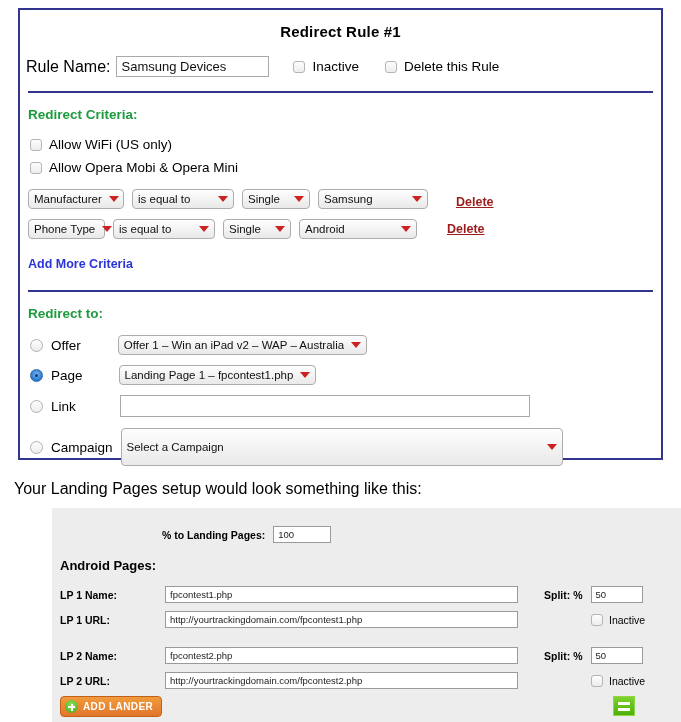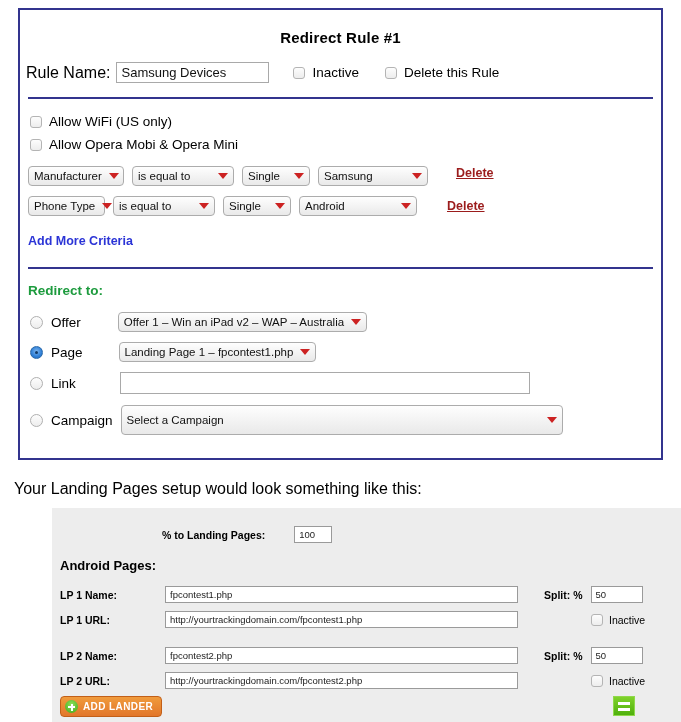--- a/index.html
+++ b/index.html
@@ -19,21 +19,21 @@
     width: 645px; height: 452px;
     border: 2px solid #33348e;
     background: #fff;
   }
 
   #rule-title {
     text-align: center;
     font-size: 15px;
     font-weight: bold;
     letter-spacing: .2px;
-    padding-top: 19px;
+    padding-top: 13px;
   }
 
   .row-rulename {
     display: flex;
     align-items: center;
     margin: 16px 0 0 6px;
   }
   .lbl { font-size: 16px; }
 
   input.text-input {
@@ -225,32 +225,33 @@
     </span>
 
     <span class="cb-group" style="margin-left:26px;">
       <input class="cbox" type="checkbox" style="">
       <span class="cb-label">Delete this Rule</span>
     </span>
   </div>
 
   <hr class="sep" style="margin:14px 8px 0 8px;">
 
+  <div style="margin:14px 0 0 8px;" class="sect-head">Redirect Criteria:</div>
 
   <div class="cb-group" style="margin:15px 0 0 10px;">
     <input class="cbox" type="checkbox" style="">
     <span class="cb-label">Allow WiFi (US only)</span>
   </div>
 
   <div class="cb-group" style="margin:8px 0 0 10px;">
     <input class="cbox" type="checkbox" style="">
     <span class="cb-label">Allow Opera Mobi &amp; Opera Mini</span>
   </div>
 
-  <div style="display:flex;align-items:flex-start;margin:14px 0 0 8px;">
+  <div style="display:flex;align-items:flex-end;margin:14px 0 0 8px;">
     <span class="ddl" style="width:96px;">
       <span>Manufacturer</span>
       <span class="arw"></span>
     </span>
     <span class="ddl" style="width:102px;margin-left:8px;">
       <span>is equal to</span>
       <span class="arw"></span>
     </span>
     <span class="ddl" style="width:68px;margin-left:8px;">
       <span>Single</span>
@@ -311,34 +312,34 @@
 
   <div class="redir-row" style="margin:10px 8px 0 10px;">
     <input class="rdo" type="radio" name="redir" style="">
     <span class="rlabel">Link</span>
     <input class="text-input" type="text" style="width: 410px; height: 22px; margin-left: 44px;" value="">
   </div>
 
   <div class="redir-row" style="margin:11px 0 0 10px;">
     <input class="rdo" type="radio" name="redir" style="">
     <span class="rlabel">Campaign</span>
-    <span class="ddl" style="width:442px;margin-left:8px;height:30px;gap:28px;">
+    <span class="ddl" style="width:442px;margin-left:8px;height:38px;gap:28px;">
       <span>Select a Campaign</span>
       <span class="arw"></span>
     </span>
   </div>
 </div>
 
 <div id="caption">Your Landing Pages setup would look something like this:</div>
 
 <div id="lp-panel">
 
   <div class="lp-row" style="left:110px;top:18px;">
     <span class="lp-bold">% to Landing Pages:</span>
-    <input class="lp-input" type="text" style="width: 38px; margin-left: 29px;" value="100">
+    <input class="lp-input" type="text" style="width: 58px; margin-left: 8px;" value="100">
   </div>
 
   <div style="position:absolute;left:8px;top:50px;" class="lp-head">Android Pages:</div>
 
   <div class="lp-row" style="left:8px;top:78px;width:613px;">
     <span class="lp-bold" style="width:105px;">LP 1 Name:</span>
     <input class="lp-input" type="text" style="width: 353px;" value="fpcontest1.php">
     <span class="lp-bold" style="margin-left:26px;">Split: %</span>
     <input class="lp-input" type="text" style="width: 52px; margin-left: 8px;" value="50">
   </div>

